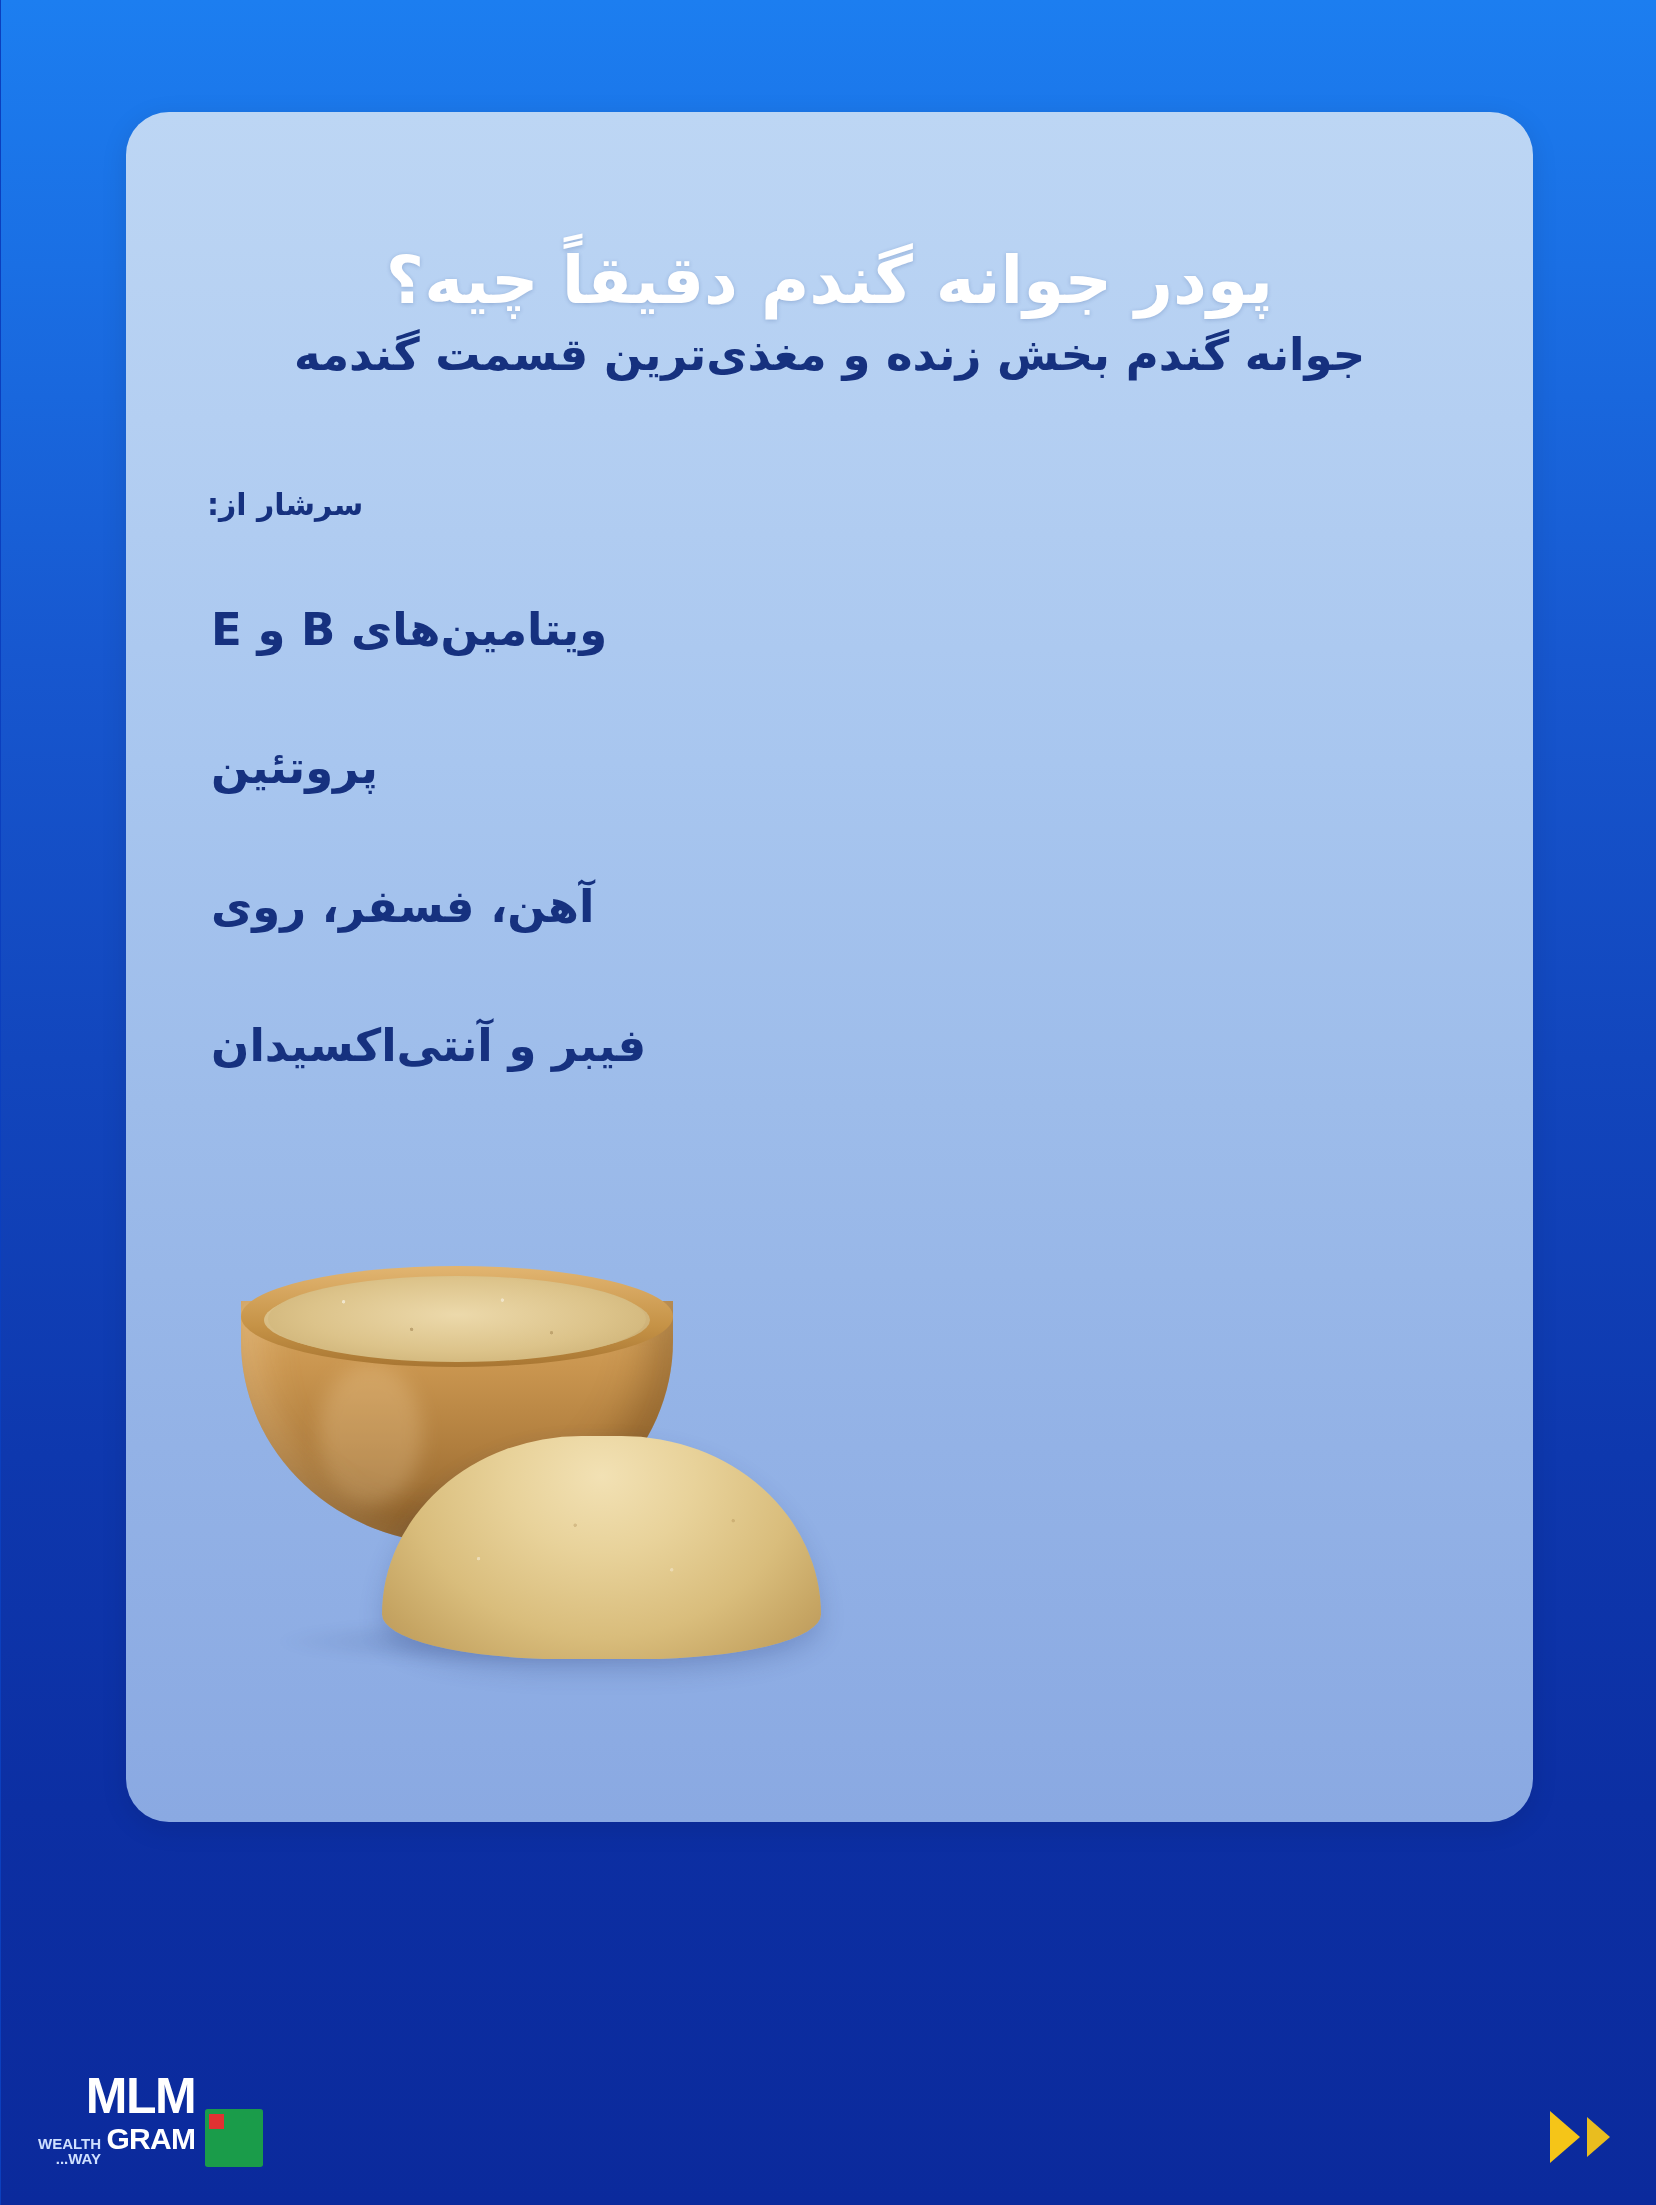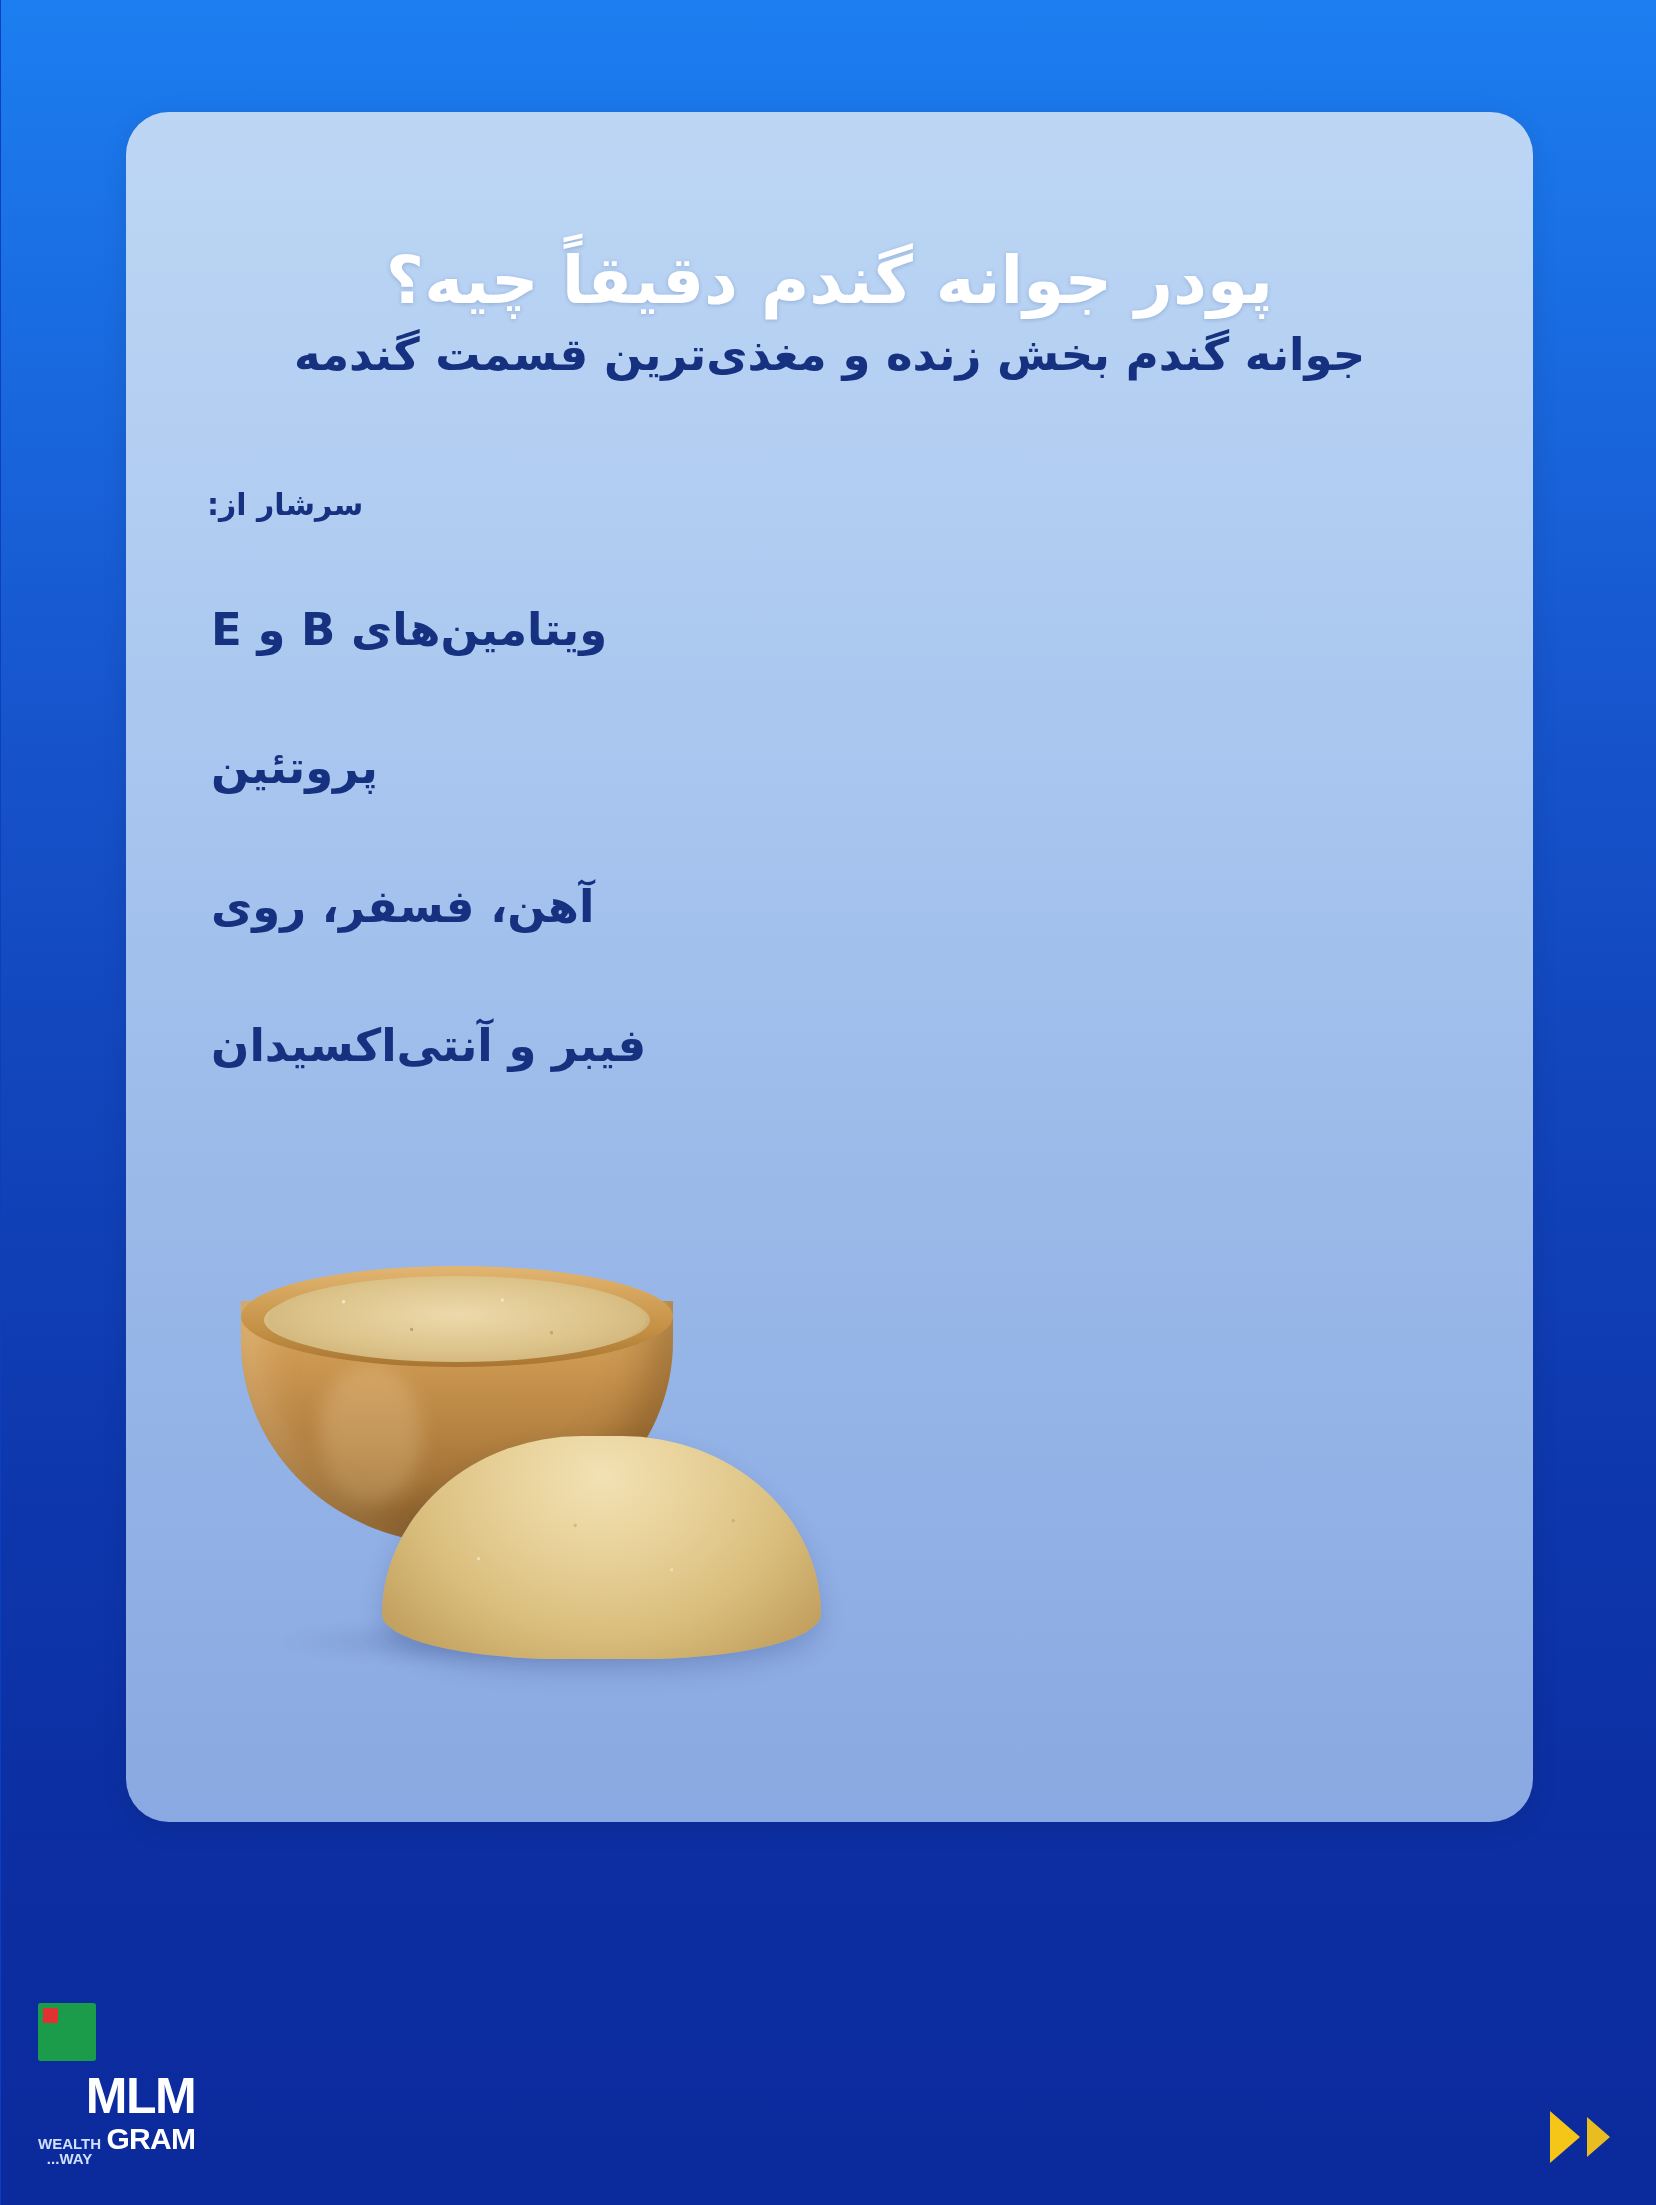--- a/index.html
+++ b/index.html
@@ -208,21 +208,20 @@
   }
 
   
   .logo {
     position: absolute;
     left: 38px;
     bottom: 38px;
     display: flex;
     align-items: flex-end;
     gap: 9.5px;
-    flex-direction: column;
   }
   .logo-mark {
     width: 58px;
     height: 58px;
     background: #1a9c4a;
     position: relative;
     border-radius: 2.7px;
   }
   .logo-mark:before {
     content: "";
@@ -258,21 +257,21 @@
     letter-spacing: -0.7px;
     font-family: "Liberation Sans", sans-serif;
   }
   .logo-tag {
     font-size: 15px;
     font-weight: 700;
     color: #cfe0ff;
     letter-spacing: 0px;
     font-family: "Liberation Sans", sans-serif;
     line-height: 1.05;
-    text-align: center;
+    text-align: right;
   }
   .arrows {
     position: absolute;
     right: 47px;
     bottom: 42px;
     display: flex;
     align-items: center;
     gap: 6.8px;
   }
   .arrow {

